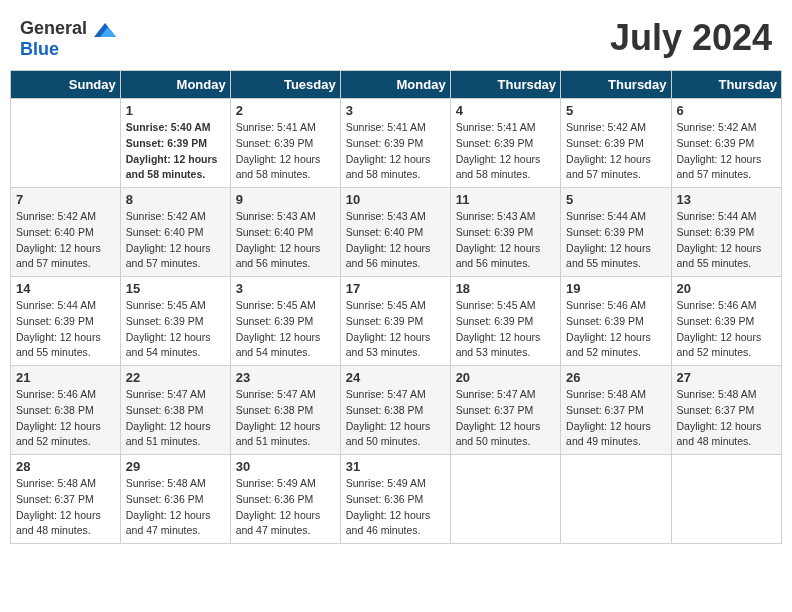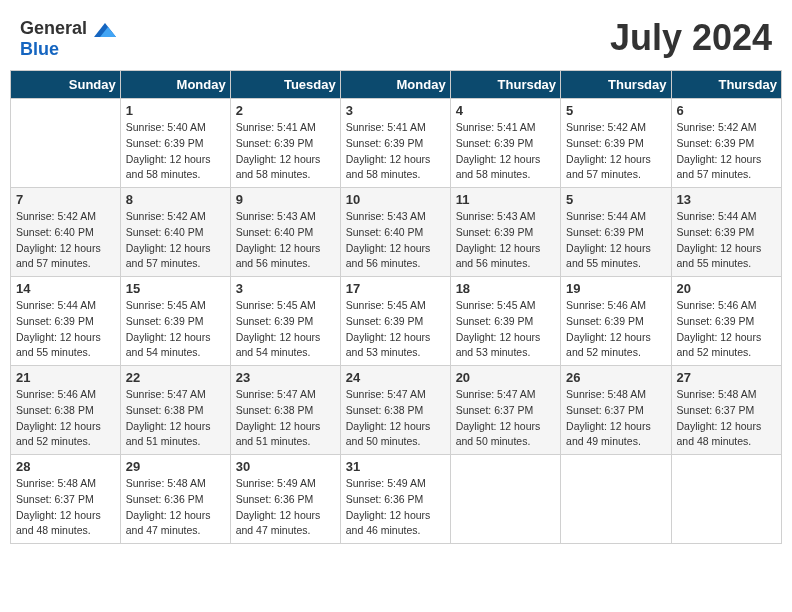--- a/index.html
+++ b/index.html
@@ -105,21 +105,21 @@
         <th>Thursday</th>
         <th>Thursday</th>
         <th>Thursday</th>
       </tr>
   </thead>
   <tbody id="calendar-body">
   <tr>
         <td class="empty-cell"></td>
         <td>
           <span class="day-number">1</span>
-          <div class="day-info" style="white-space: pre-line;">Sunrise: 5:40 AM
+          <div class="day-info" style="white-space: pre-line; font-weight: bold;">Sunrise: 5:40 AM
 Sunset: 6:39 PM
 Daylight: 12 hours
 and 58 minutes.</div>
         </td>
         <td>
           <span class="day-number">2</span>
           <div class="day-info" style="white-space: pre-line;">Sunrise: 5:41 AM
 Sunset: 6:39 PM
 Daylight: 12 hours
 and 58 minutes.</div>

